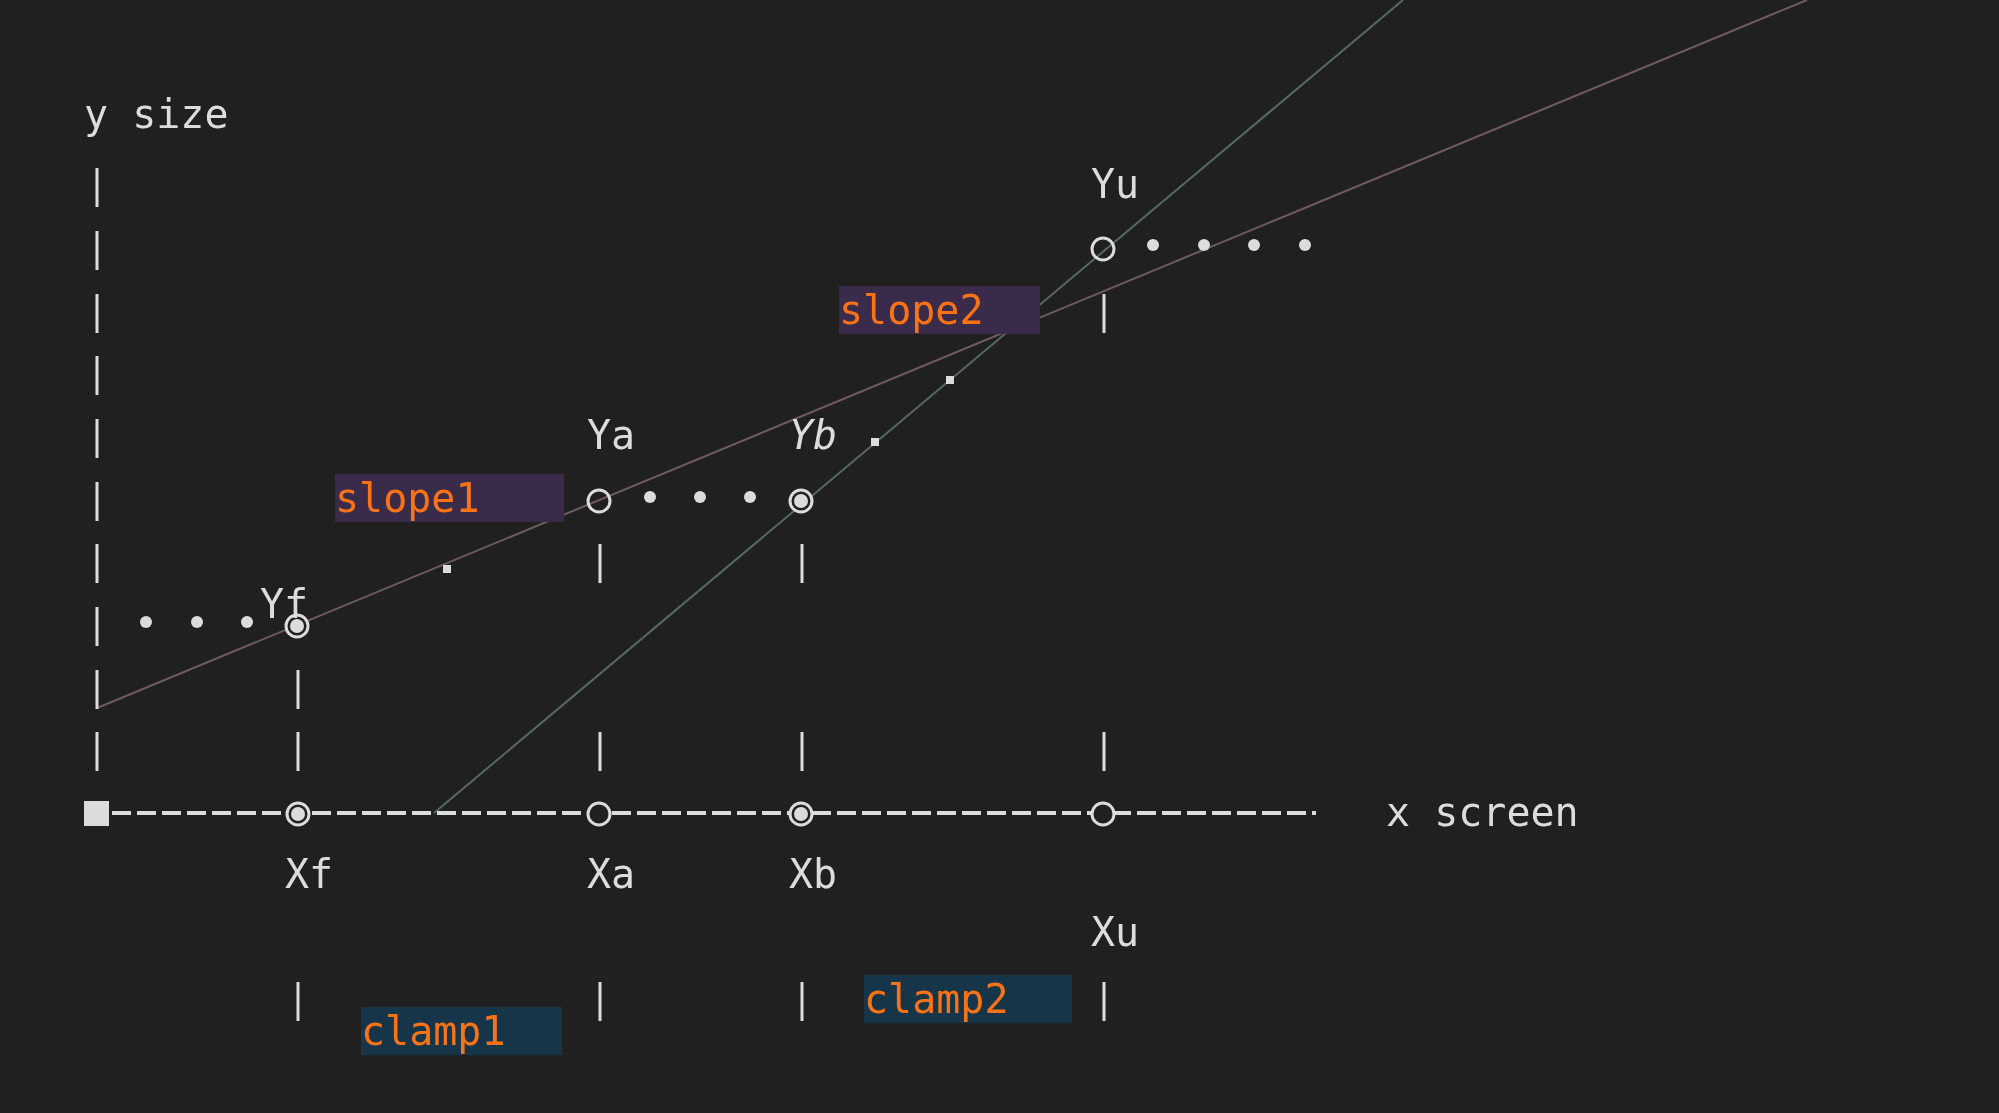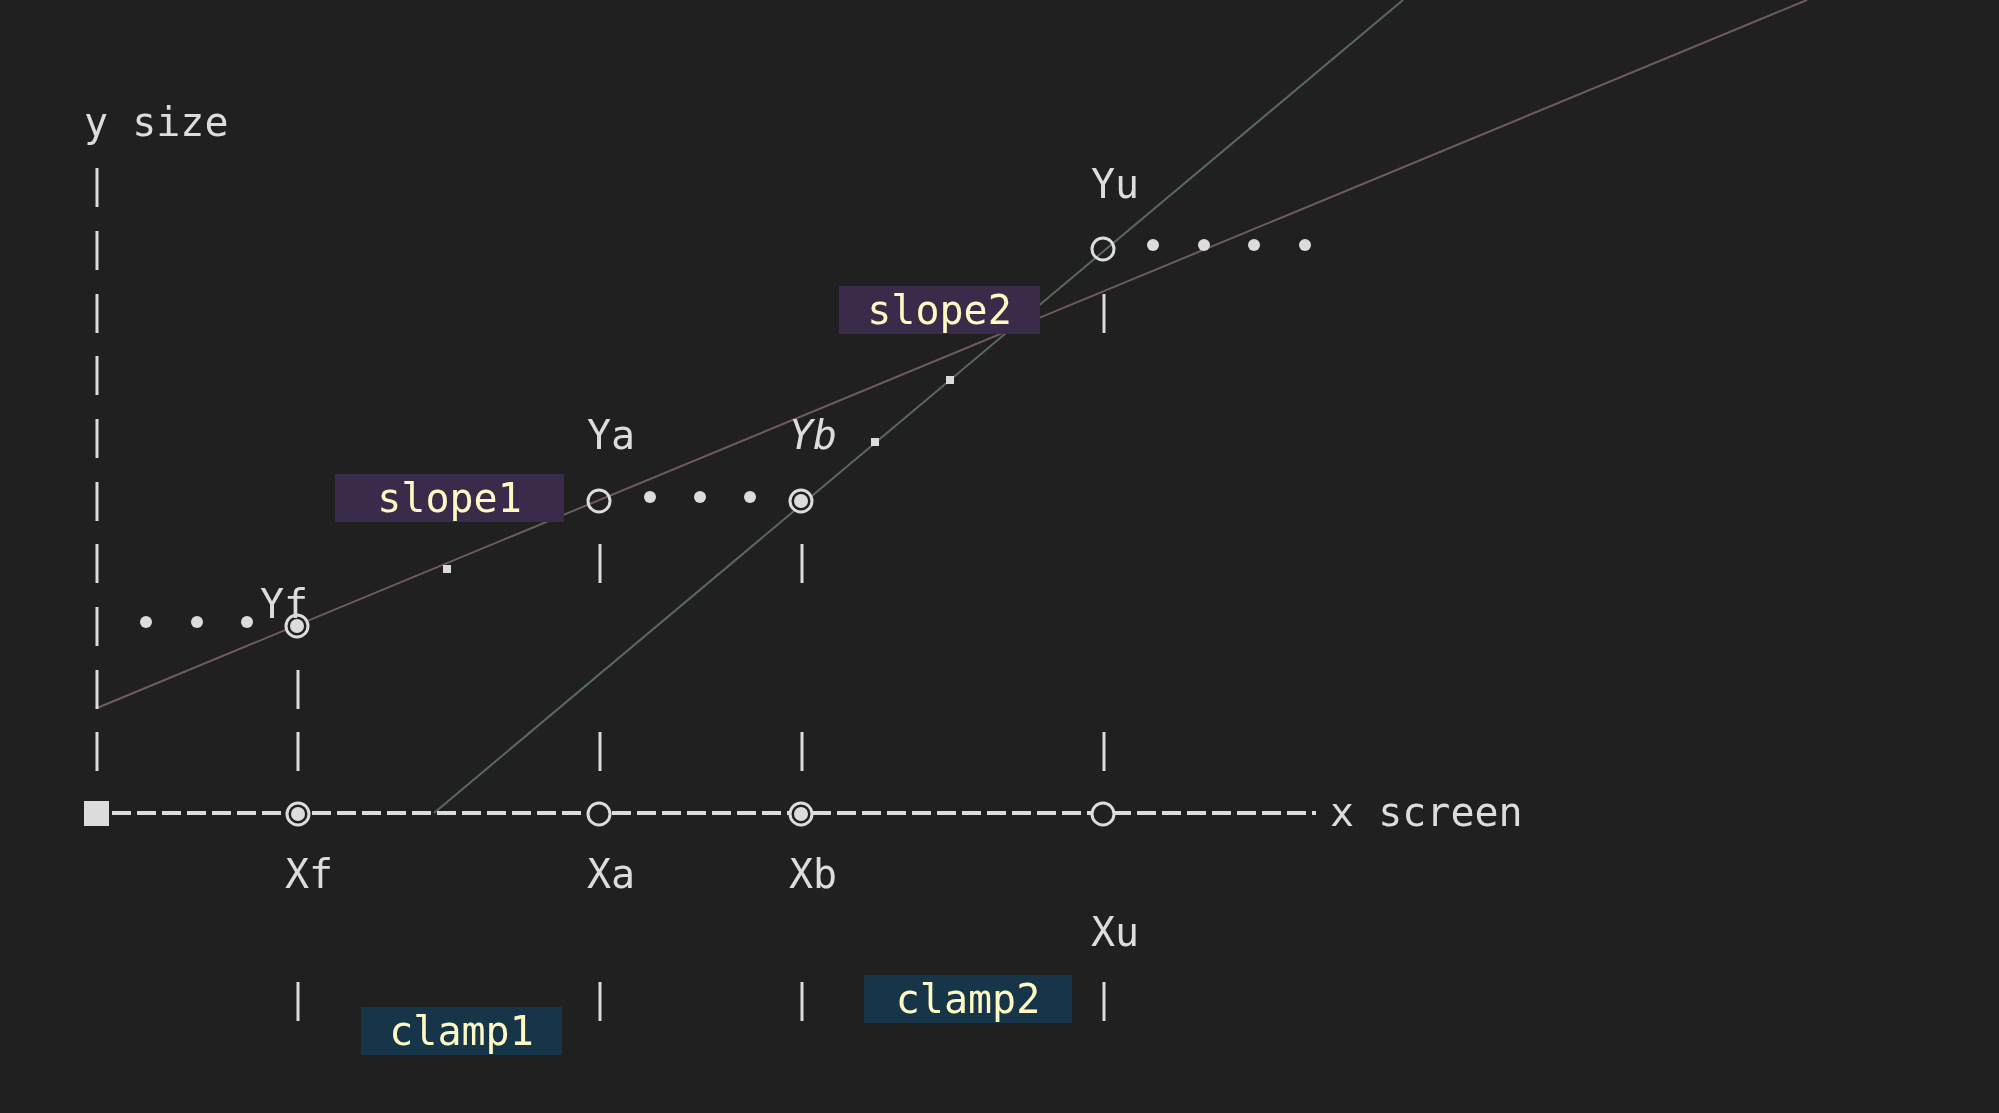--- a/index.html
+++ b/index.html
@@ -1,19 +1,19 @@
 <!DOCTYPE html>
 <html><head>
 <meta charset="utf-8">
 <style>
   html, body { margin:0; padding:0; }
   body { width:1999px; height:1113px; background:#202020; overflow:hidden; position:relative;
          font-family:"DejaVu Sans Mono", monospace; color:#dcdcdc; }
   .txt { position:absolute; font-size:40px; line-height:48px; white-space:pre; color:#dcdcdc; }
-  .tag { position:absolute; font-size:40px; line-height:48px; text-align:center; color:#fef9c3; }
+  .tag { position:absolute; font-size:40px; line-height:48px; text-align:left; color:#f97316; }
   .slope { background:#3a2b4a; }
   .clamp { background:#163549; }
   svg { position:absolute; left:0; top:0; }
 </style>
 </head>
 <body>
 
 <svg width="1999" height="1113">
 
   <line x1="97" y1="708" x2="1807" y2="0" stroke="#6e5a60" stroke-width="2"></line>
@@ -84,22 +84,22 @@
   </g>
 
   <g stroke="#dcdcdc" stroke-width="3">
     <line x1="298" y1="982" x2="298" y2="1021"></line>
     <line x1="600" y1="982" x2="600" y2="1021"></line>
     <line x1="802" y1="982" x2="802" y2="1021"></line>
     <line x1="1104" y1="982" x2="1104" y2="1021"></line>
   </g>
 </svg>
 
-<div class="txt" style="left:84px;top:98px;">y size</div>
-<div class="txt" style="left:1330px;top:788px;">x screen</div>
+<div class="txt" style="left:84px;top:90px;">y size</div>
+<div class="txt" style="left:1386px;top:788px;">x screen</div>
 
 <div class="txt" style="left:260px;top:536px;margin-top:44px;">Yf</div>
 <div class="txt" style="left:587px;top:411px;">Ya</div>
 <div class="txt" style="left:789px;top:411px;font-style:italic;">Yb</div>
 <div class="txt" style="left:1091px;top:160px;">Yu</div>
 
 <div class="txt" style="left:285px;top:850px;">Xf</div>
 <div class="txt" style="left:587px;top:850px;">Xa</div>
 <div class="txt" style="left:789px;top:850px;">Xb</div>
 <div class="txt" style="left:1091px;top:894px;margin-top:14px;">Xu</div>

